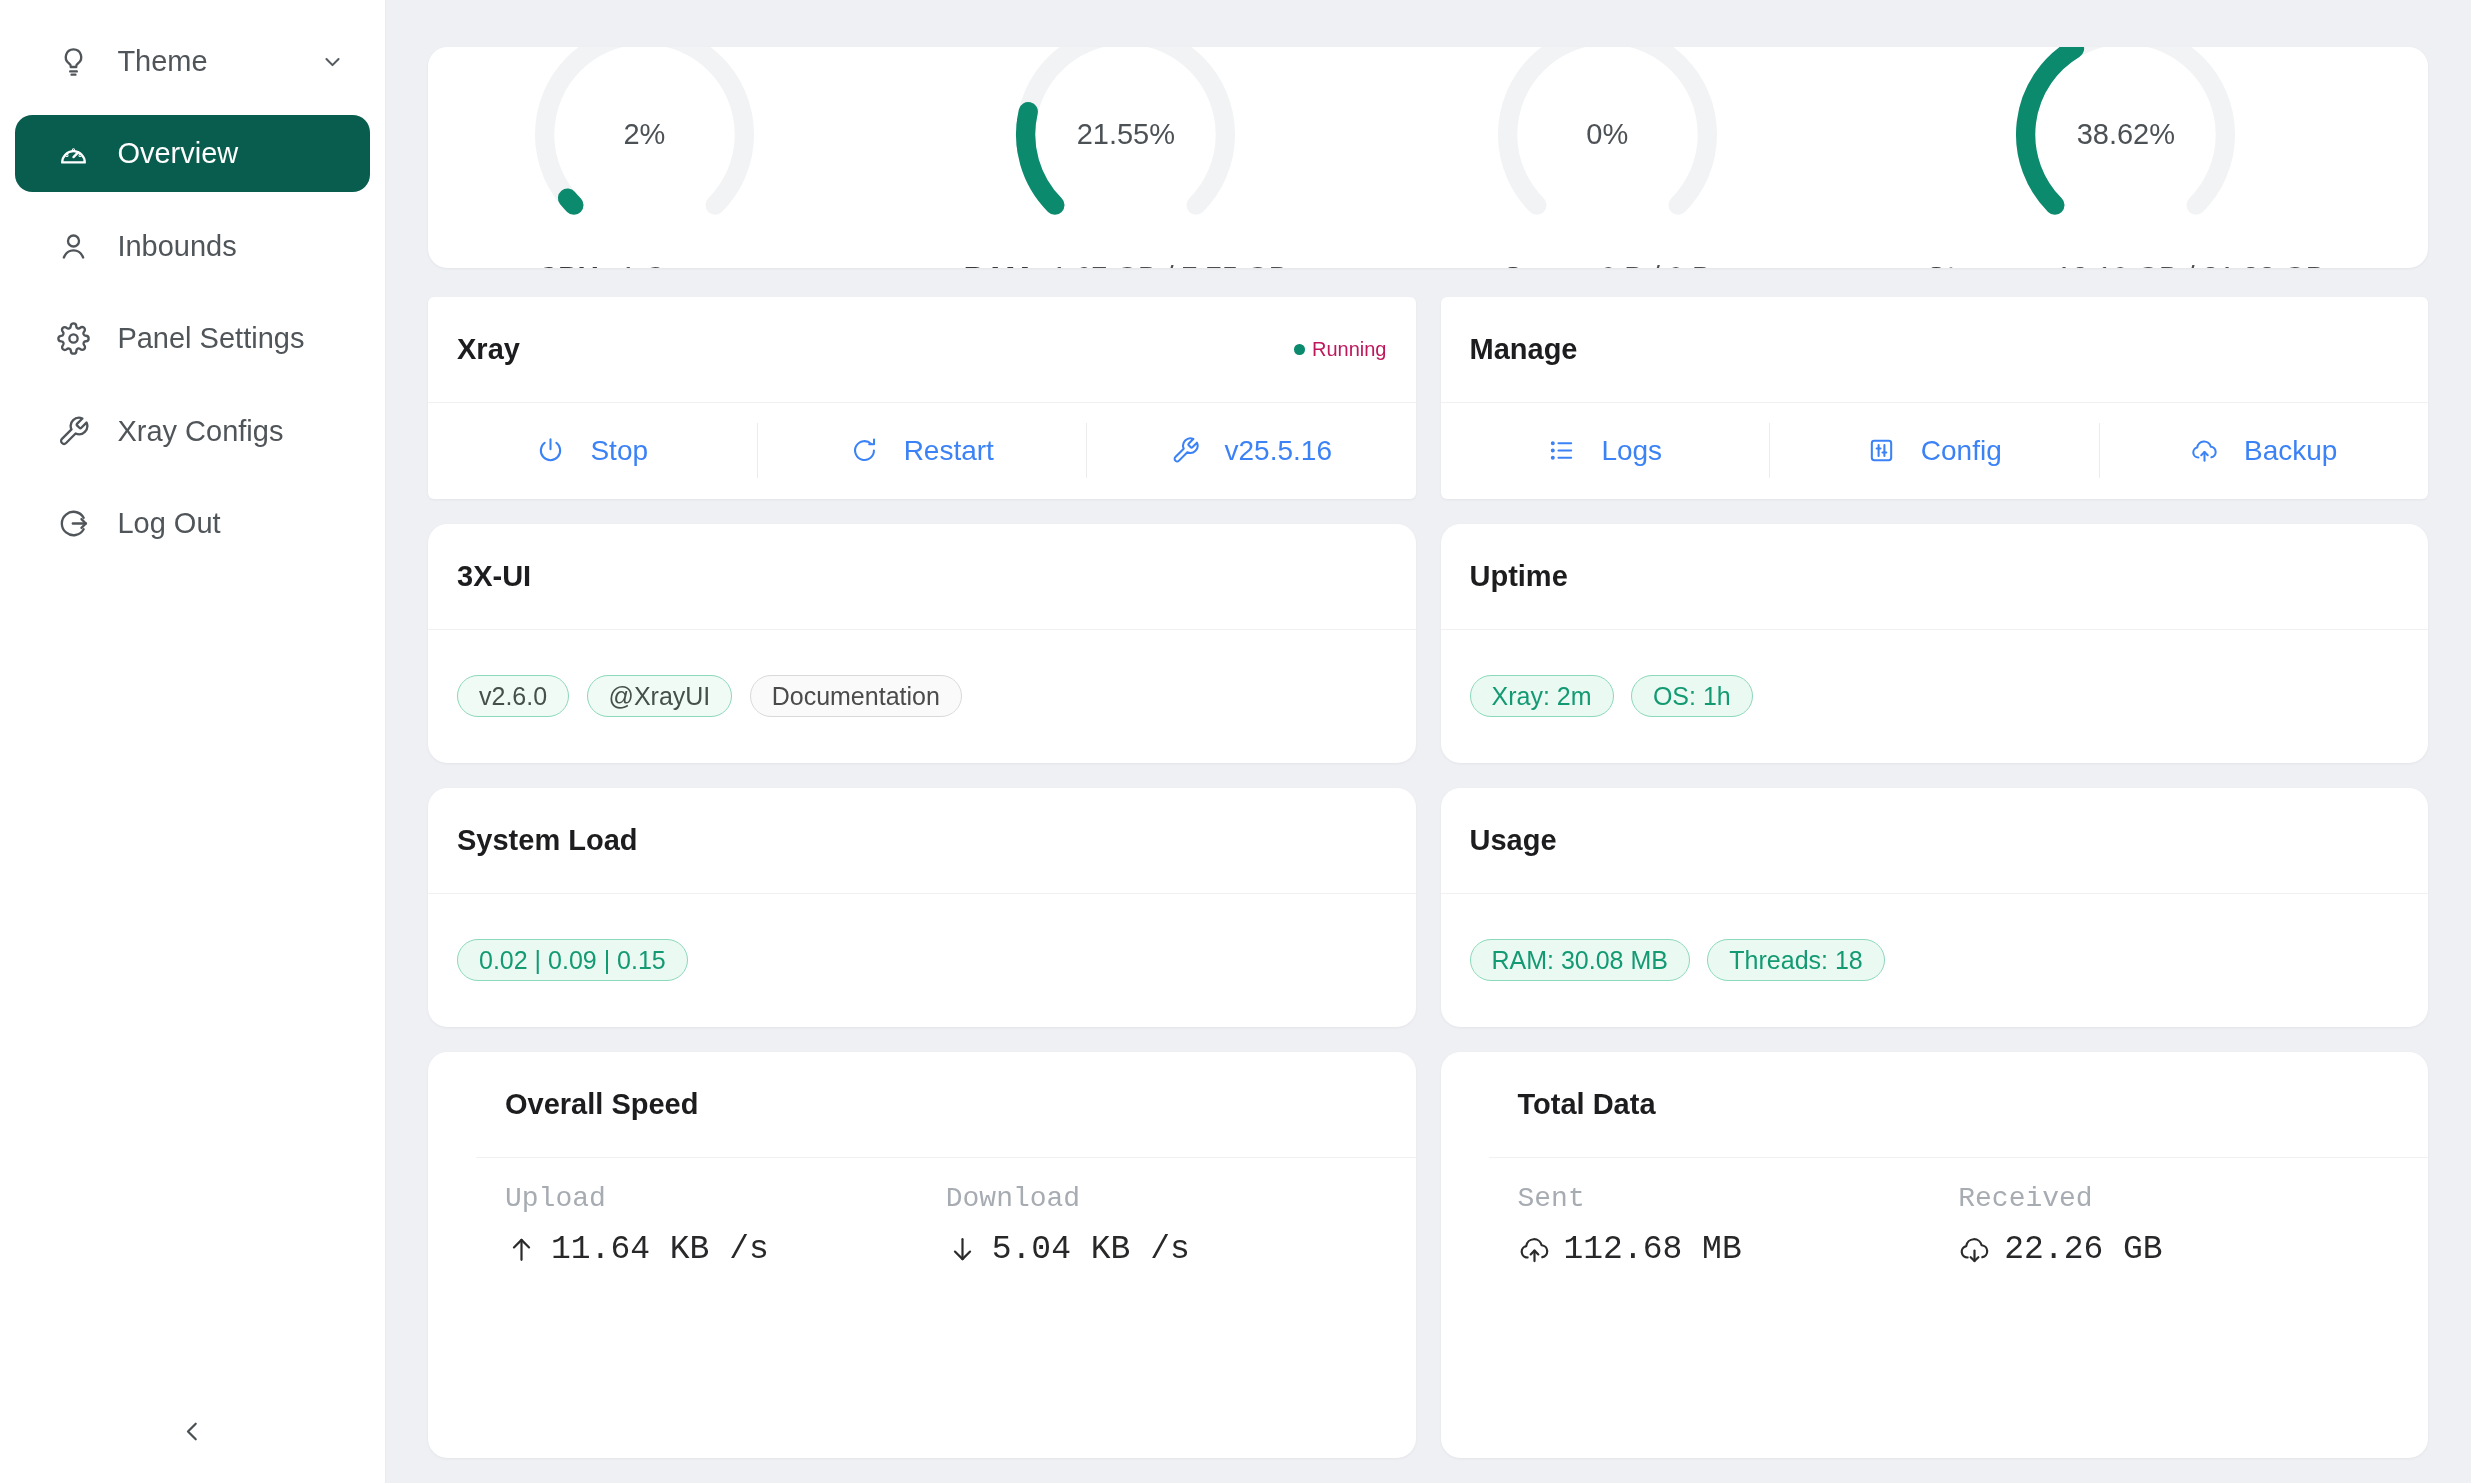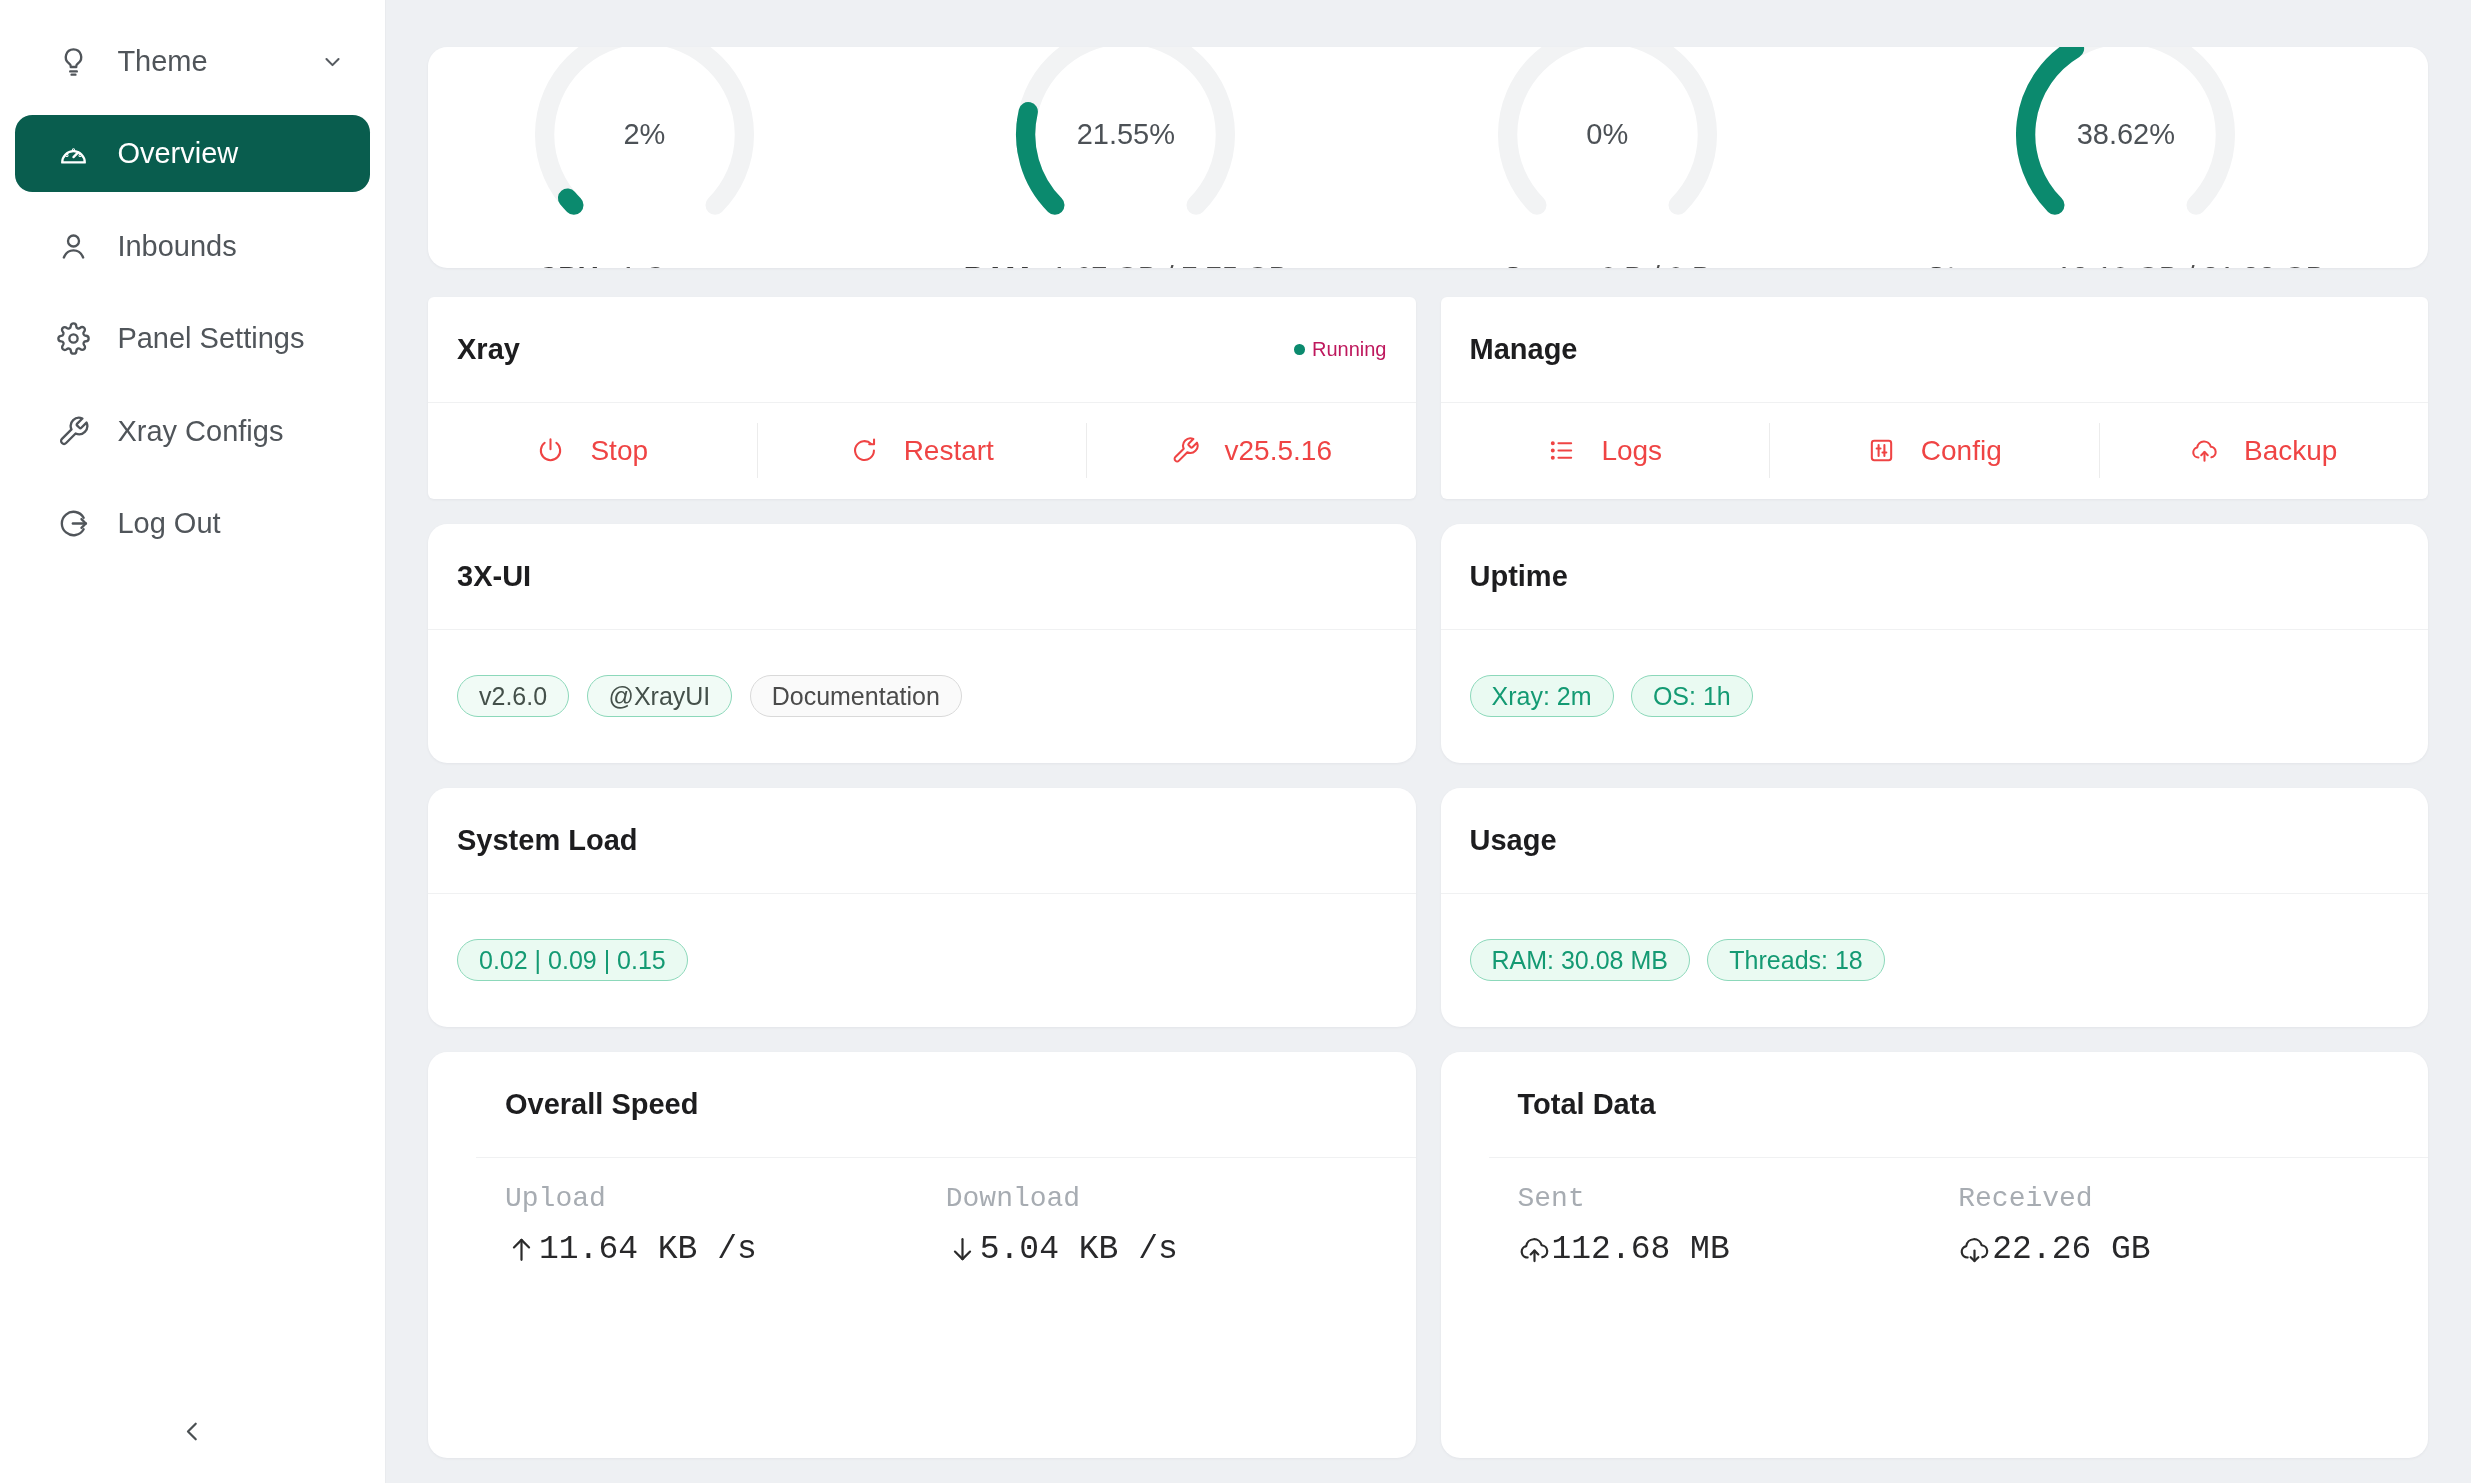--- a/index.html
+++ b/index.html
@@ -58,34 +58,34 @@
   .h420{height:406px;padding-left:48px;}
 
   .card-header{height:106px;display:flex;align-items:center;justify-content:space-between;
     padding:0 29px;border-bottom:1px solid #f0f1f2;}
   .card-title{font-size:29px;font-weight:700;color:#1d1d1f;}
   .status{display:flex;align-items:center;gap:7px;font-size:20px;color:#be185d;}
   .dot{width:10.6px;height:10.6px;border-radius:50%;background:var(--accent);}
 
   .card-actions{display:flex;align-items:stretch;height:95px;}
   .action{flex:1;display:flex;align-items:center;justify-content:center;gap:25px;
-    color:#ef4444;font-size:28px;cursor:pointer;}
+    color:#3b82f6;font-size:28px;cursor:pointer;}
   .action svg{width:29px;height:29px;}
   .vsep{width:1px;background:#ececec;margin:20px 0;}
 
   .card-body{padding:0 29px;display:flex;align-items:center;gap:17.4px;height:calc(100% - 107px);}
   .tag{font-size:25px;height:42px;display:inline-flex;align-items:center;padding:0 21px;
     border-radius:965px;border:1.4px solid transparent;white-space:nowrap;}
   .tag-green-dark{background:#f1fbf6;border-color:#8cd8ba;color:#44504a;cursor:pointer;}
   .tag-gray{background:#fafafa;border-color:#d9d9d9;color:#4b4b4b;cursor:pointer;}
   .tag-green{background:#eafaf2;border-color:#8cd8ba;color:#149a73;}
 
   .stats-body{display:grid;grid-template-columns:1fr 1fr;padding:25px 29px 0;font-family:Liberation Mono, monospace;}
   .stat-label{font-size:28px;color:#a7acb2;margin-bottom:17.4px;}
-  .stat-value{font-size:33px;color:#28282a;display:flex;align-items:center;gap:1px;}
+  .stat-value{font-size:33px;color:#28282a;display:flex;align-items:center;gap:13px;}
   .stat-value svg{width:33px;height:33px;color:#2b2b2b;stroke-width:1.6;}
 </style>
 </head>
 <body>
 
 <aside class="sidebar">
   <nav class="nav">
 
     <div class="side-item">
       <svg class="icon item-icon" viewBox="0 0 24 24">

